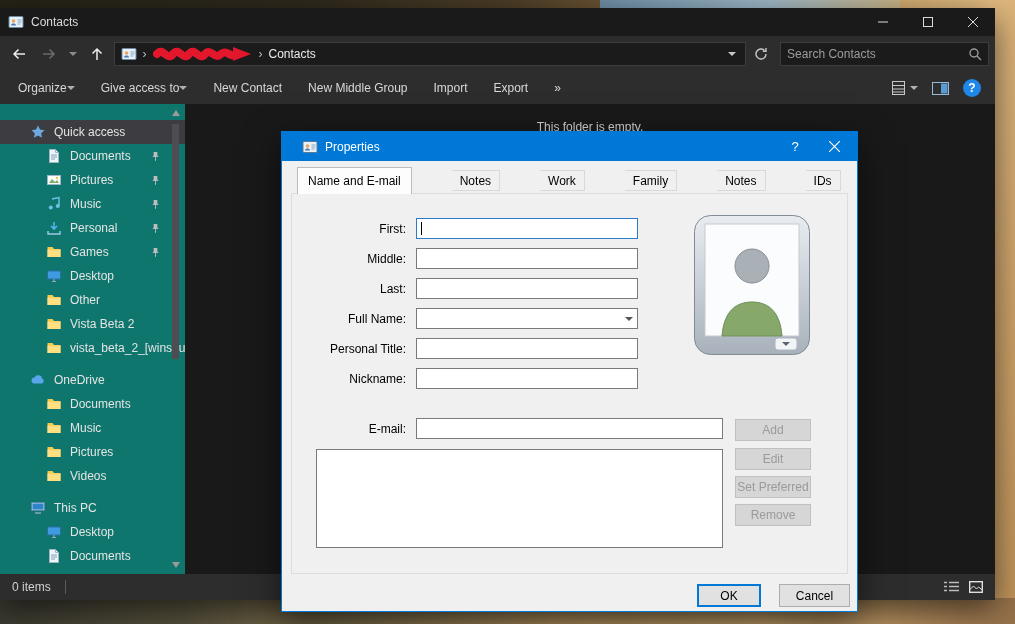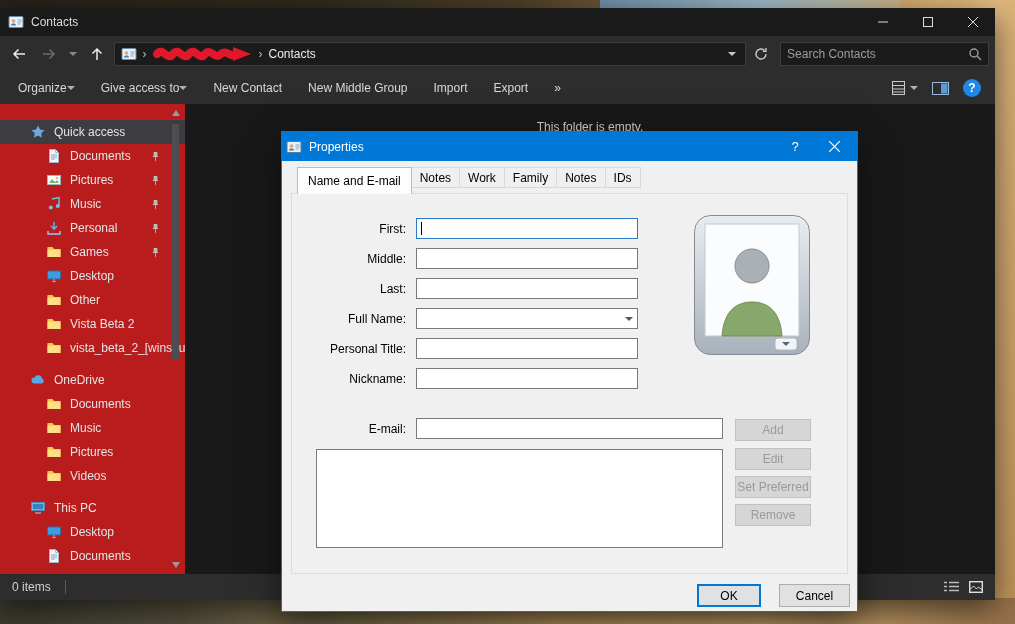--- a/index.html
+++ b/index.html
@@ -39,21 +39,21 @@
   .searchbox input::placeholder { color:#9d9d9d; }
 
   .toolbar { height:32px; background:#2d2d2d; display:flex; align-items:center; padding:0 14px 0 18px; gap:26px; }
   .tool-item { display:flex; align-items:center; color:#d8d8d8; font-size:12px; white-space:nowrap; cursor:default; }
   .tri-down { width:0; height:0; border-left:4px solid transparent; border-right:4px solid transparent; border-top:4px solid #b0b0b0; }
   .tool-right { margin-left:auto; display:flex; align-items:center; gap:14px; }
   .help-circle { width:18px; height:18px; border-radius:50%; background:#1f87e8; color:#fff; font-size:12px; font-weight:bold;
     display:flex; align-items:center; justify-content:center; }
 
   .main { position:absolute; top:96px; left:0; right:0; bottom:26px; display:flex; }
-  .sidebar { width:185px; background:#b91c1c; position:relative; padding-top:16px; overflow:hidden; }
+  .sidebar { width:185px; background:#0f766e; position:relative; padding-top:16px; overflow:hidden; }
   .side-row { height:24px; display:flex; align-items:center; font-size:12px; color:#e4e4e4; gap:8px; }
   .side-row.head { padding-left:30px; }
   .side-row.child { padding-left:46px; }
   .side-row.selected { background:#3c3c41; }
   .side-label { white-space:nowrap; overflow:hidden; }
   .section-gap { height:8px; }
   .pin { margin-left:auto; margin-right:24px; display:flex; }
   .ic { width:16px; height:16px; flex:0 0 16px; }
 
   .sb-track { position:absolute; right:5px; top:6px; bottom:6px; width:9px; }
@@ -68,27 +68,27 @@
 
   .statusbar { position:absolute; bottom:0; left:0; right:0; height:26px; background:#2d2d2d;
     display:flex; align-items:center; padding:0 12px; }
   .status-count { color:#d0d0d0; font-size:12px; }
   .status-sep { width:1px; height:14px; background:#5a5a5a; margin-left:14px; }
   .status-right { margin-left:auto; display:flex; gap:10px; align-items:center; }
 
   
   .dialog { position:absolute; left:281px; top:131px; width:577px; height:481px; background:#f0f0f0;
     border:1px solid #0078d7; box-shadow:0 12px 34px rgba(0,0,0,.55); z-index:20; }
-  .dlg-titlebar { height:29px; background:#0078d7; display:flex; align-items:center; padding-left:4px; }
+  .dlg-titlebar { height:29px; background:#0078d7; display:flex; align-items:center; padding-left:20px; }
   .dlg-title { color:#ffffff; font-size:12px; margin-left:7px; }
   .dlg-spacer { flex:1; }
   .dlg-help { width:34px; height:29px; color:#fff; font-size:13px; display:flex; align-items:center; justify-content:center; }
   .dlg-close { width:45px; height:29px; display:flex; align-items:center; justify-content:center; }
 
-  .tabs { position:absolute; left:15px; top:35px; display:flex; align-items:flex-start; z-index:4; }
+  .tabs { position:absolute; left:15px; top:35px; display:flex; align-items:center; z-index:4;gap:40px; }
   .tab { height:21px; padding:0 8px; display:flex; align-items:center; font-size:12px; color:#000;
     background:#f0f0f0; border:1px solid #d9d9d9; border-left:none; }
   .tab.selected { height:27px; padding:0 10px; background:#fdfdfd; border:1px solid #bcbcbc; border-bottom:none; }
   .pagebox { position:absolute; left:9px; top:61px; width:557px; height:381px; border:1px solid #dcdcdc; background:#f0f0f0; z-index:1; }
 
   .fld-label { position:absolute; left:14px; width:110px; text-align:right; font-size:12px; color:#000; z-index:3; }
   .txt { position:absolute; left:134px; width:222px; height:21px; background:#fff; border:1px solid #7a7a7a;
     font-size:12px; padding:2px 4px; outline:none; z-index:3; font-family:"Liberation Sans", sans-serif; }
   .txt.focused { border-color:#2a7cc8; }
   .caret-bar { position:absolute; left:139px; top:90px; width:1px; height:13px; background:#000; z-index:5; }

